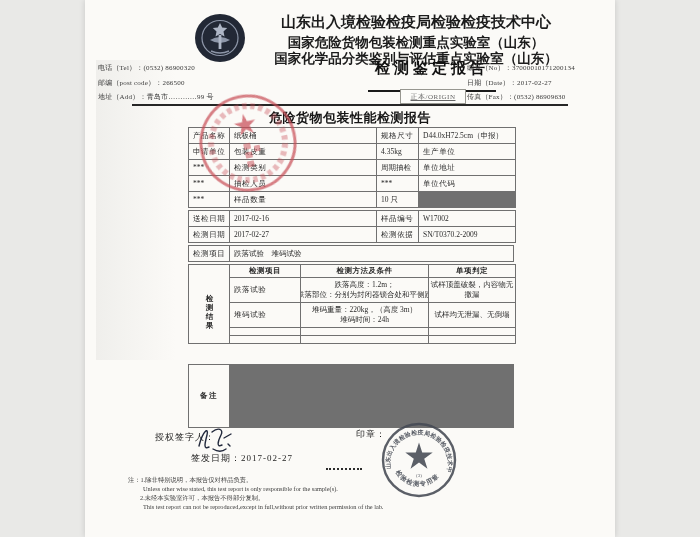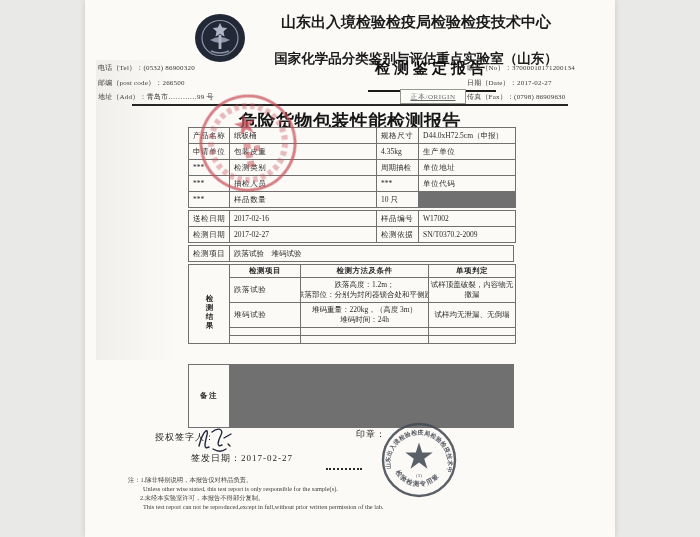--- a/index.html
+++ b/index.html
@@ -17,21 +17,21 @@
   .rpt-title{left:368px;top:59px;width:128px;text-align:center;font-size:15px;font-weight:bold;
     letter-spacing:4px;border-bottom:2px solid #1a1a1a;padding-bottom:12px;color:#111;}
   .rpt-en{left:368px;top:80px;width:128px;text-align:center;font-size:7px;letter-spacing:1.5px;color:#333;margin-top:48px;}
   .origin{left:400px;top:89px;width:64px;height:13px;border:1px solid #979790;background:#fcfcf9;
     font-size:7px;color:#666;display:flex;align-items:center;justify-content:center;letter-spacing:.5px;text-decoration:underline;}
   .ctc{font-size:7px;color:#3a3a3a;white-space:nowrap;letter-spacing:.2px;}
   .cl{left:98px;}
   .cr{left:467px;}
   .y1{top:63px;} .y2{top:78px;} .y3{top:92px;}
   .divider{left:132px;top:104px;width:436px;height:2px;background:#262626;}
-  .doc-title{left:188px;top:109px;width:324px;text-align:center;font-size:18px;font-weight:bold;
+  .doc-title{left:188px;top:109px;width:324px;text-align:center;font-size:13px;font-weight:bold;
     letter-spacing:.5px;color:#161616;white-space:nowrap;}
   
   .tb{position:absolute;left:188px;background:#707070;display:grid;gap:1px;border:1px solid #707070;z-index:2;}
   .tb>div{background:#fbfaf7;font-size:7.5px;color:#2b2b2b;display:flex;align-items:center;
     padding:0 4px;overflow:hidden;white-space:nowrap;}
   .lb{font-size:8px;letter-spacing:.6px;color:#222;}
   .hd{justify-content:center;font-weight:bold;font-size:8px;letter-spacing:.5px;}
   #gridA{top:127px;grid-template-columns:40px 146px 41px 96px;grid-auto-rows:15px;}
   #gridB{top:210px;grid-template-columns:40px 146px 41px 96px;grid-auto-rows:15px;}
   #gridC{top:245px;grid-template-columns:40px 283px;grid-auto-rows:15px;}
@@ -71,32 +71,33 @@
   <svg class="abs" style="left:193px;top:13px;" width="54" height="50" viewBox="0 0 54 50">
     <ellipse cx="27" cy="25" rx="25" ry="24" fill="#222835"></ellipse>
     <ellipse cx="27" cy="25" rx="18" ry="17.5" fill="none" stroke="#8d96a8" stroke-width="1.2"></ellipse>
     <path d="M27 10 l2.2 4.6 5 .5 -3.7 3.4 1 5 -4.5 -2.6 -4.5 2.6 1 -5 -3.7 -3.4 5 -.5 z" fill="#aeb6c6"></path>
     <path d="M17 27 q10 -6 20 0 q-10 6 -20 0 z" fill="#8d96a8"></path>
     <rect x="25.6" y="22" width="2.8" height="14" fill="#aeb6c6"></rect>
     <path d="M18 38 q9 4 18 0" stroke="#8d96a8" stroke-width="1.4" fill="none"></path>
   </svg>
 
   <div class="abs orgline l1">山东出入境检验检疫局检验检疫技术中心</div>
+  <div class="abs orgline l2">国家危险货物包装检测重点实验室（山东）</div>
   <div class="abs orgline l3">国家化学品分类鉴别与评估重点实验室（山东）</div>
 
   <div class="abs rpt-title">检测鉴定报告</div>
   <div class="abs rpt-en">TEST REPORT</div>
   <div class="abs origin">正本/ORIGIN</div>
 
   <div class="abs ctc cl y1">电话（Tel）：(0532) 86900320</div>
   <div class="abs ctc cl y2">邮编（post code）：266500</div>
   <div class="abs ctc cl y3">地址（Add）：青岛市…………99 号</div>
   <div class="abs ctc cr y1">编号（No）：37000010171200134</div>
   <div class="abs ctc cr y2">日期（Date）：2017-02-27</div>
-  <div class="abs ctc cr y3">传真（Fax）：(0798) 86909630</div>
+  <div class="abs ctc cr y3">传真（Fax）：(0532) 86909630</div>
 
   <div class="abs divider"></div>
   <div class="abs doc-title">危险货物包装性能检测报告</div>
 
   <div id="gridA" class="tb">
     <div class="lb">产品名称</div>
     <div>纸板桶</div>
     <div class="lb">规格尺寸</div>
     <div>D44.0xH72.5cm（申报）</div>
     <div class="lb">申请单位</div>

